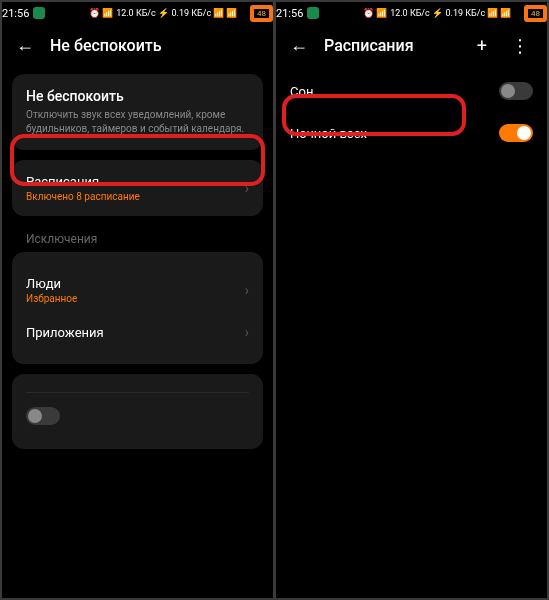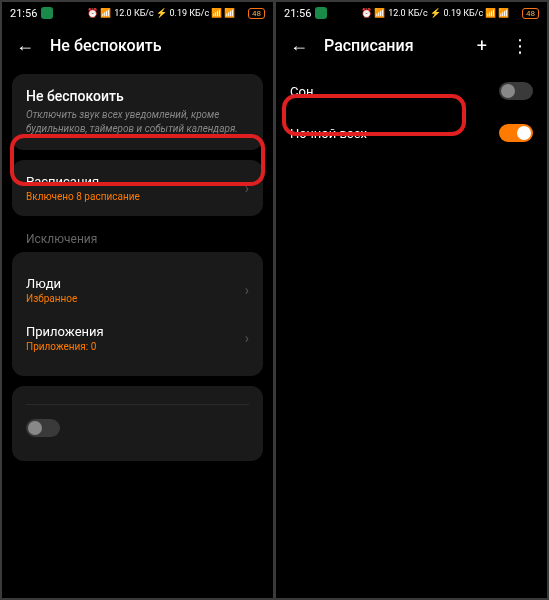--- a/index.html
+++ b/index.html
@@ -18,35 +18,35 @@
       border-radius: 0;
       overflow: hidden;
       position: relative;
       display: flex;
       flex-direction: column;
     }
     .status-bar {
       display: flex;
       justify-content: space-between;
       align-items: center;
-      padding: 4px 8px;
+      padding: 4px 0;
       height: 22px;
       font-size: 11px;
       color: #fff;
     }
     .status-left { display: flex; align-items: center; gap: 4px; }
     .status-right { display: flex; align-items: center; gap: 12px; font-size: 9px; }
     .status-icon-box {
       width: 12px; height: 12px;
       border-radius: 3px;
       background: #1a8a4a;
       display: inline-block;
     }
     .battery {
-      border: 1px solid #f97316;
+      border: 4px solid #f97316;
       border-radius: 3px;
       padding: 0 3px;
       font-size: 8px;
       color: #f0b050;
     }
     .header {
       display: flex;
       align-items: center;
       padding: 10px 14px;
       gap: 16px;
@@ -82,21 +82,20 @@
     .card-title {
       color: #fff;
       font-size: 14px;
       font-weight: 500;
       margin-bottom: 4px;
     }
     .card-subtitle {
       color: #888;
       font-size: 10px;
       line-height: 1.4;
-      font-style: italic;
     }
     .row {
       display: flex;
       align-items: center;
       justify-content: space-between;
       padding: 10px 0;
     }
     .row-main { flex: 1; }
     .row-title { color: #fff; font-size: 13px; }
     .row-sub { color: #888; font-size: 10px; margin-top: 2px; }
@@ -213,21 +212,20 @@
       <div class="row">
         <div class="row-main">
           <div class="row-title">Люди</div>
           <div class="row-sub-orange">Избранное</div>
         </div>
         <span class="chevron">›</span>
       </div>
       <div class="row">
         <div class="row-main">
           <div class="row-title">Приложения</div>
-          <div class="row-sub-orange">Приложения: 0</div>
         </div>
         <span class="chevron">›</span>
       </div>
     </div>
 
     <div class="card">
       <div class="divider"></div>
       <div class="row">
         <div class="toggle"></div>
       </div>

